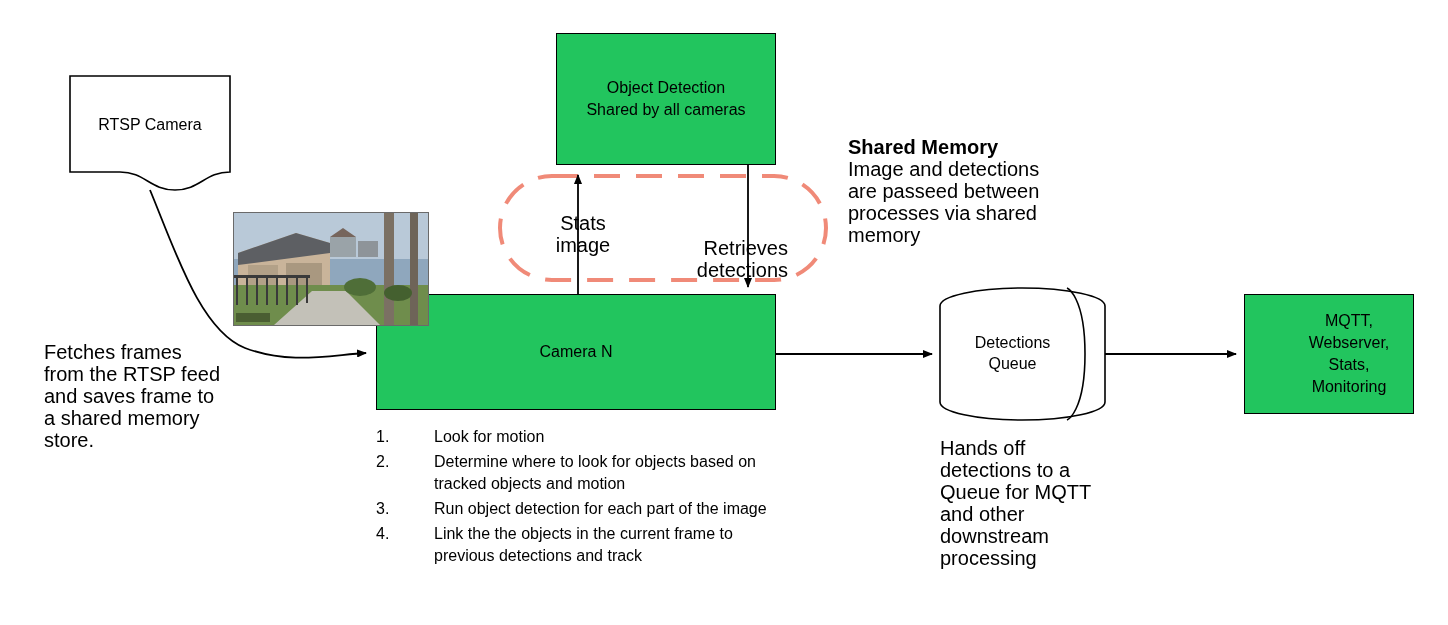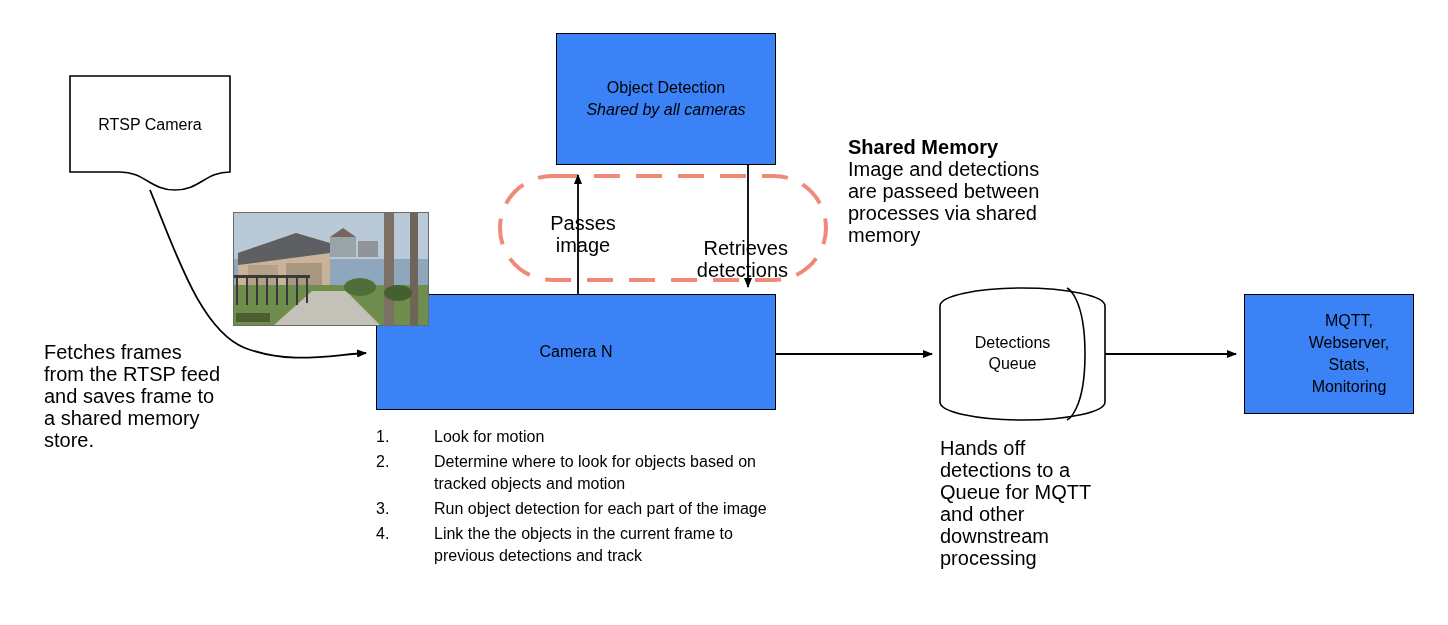--- a/index.html
+++ b/index.html
@@ -27,30 +27,29 @@
   .node {
     position: absolute;
     box-sizing: border-box;
     display: flex;
     flex-direction: column;
     align-items: center;
     justify-content: center;
     text-align: center;
   }
   .box-yellow {
-    background: #3b82f6;
+    background: #22c55e;
     border: 1.5px solid #000000;
   }
   .label-line {
     font-size: 16px;
     line-height: 22px;
     white-space: nowrap;
   }
   .label-italic {
-    font-style: italic;
   }
 
   
   #object-detection {
     left: 556px;
     top: 33px;
     width: 220px;
     height: 132px;
   }
 
@@ -271,21 +270,21 @@
       <rect x="176" y="0" width="8" height="112" fill="#6e6458"></rect>
 
       <ellipse cx="126" cy="74" rx="16" ry="9" fill="#4f6e38"></ellipse>
       <ellipse cx="164" cy="80" rx="14" ry="8" fill="#44602f"></ellipse>
 
       <rect x="2" y="100" width="34" height="9" fill="#00000055"></rect>
     </svg>
   </div>
 
   <div id="passes-image-label" class="text-block">
-    <div>Passes</div>
+    <div>Stats</div>
     <div>image</div>
   </div>
 
   <div id="retrieves-label" class="text-block">
     <div>Retrieves</div>
     <div>detections</div>
   </div>
 
   <div id="shared-memory-note" class="text-block">
     <div class="note-title">Shared Memory</div>

